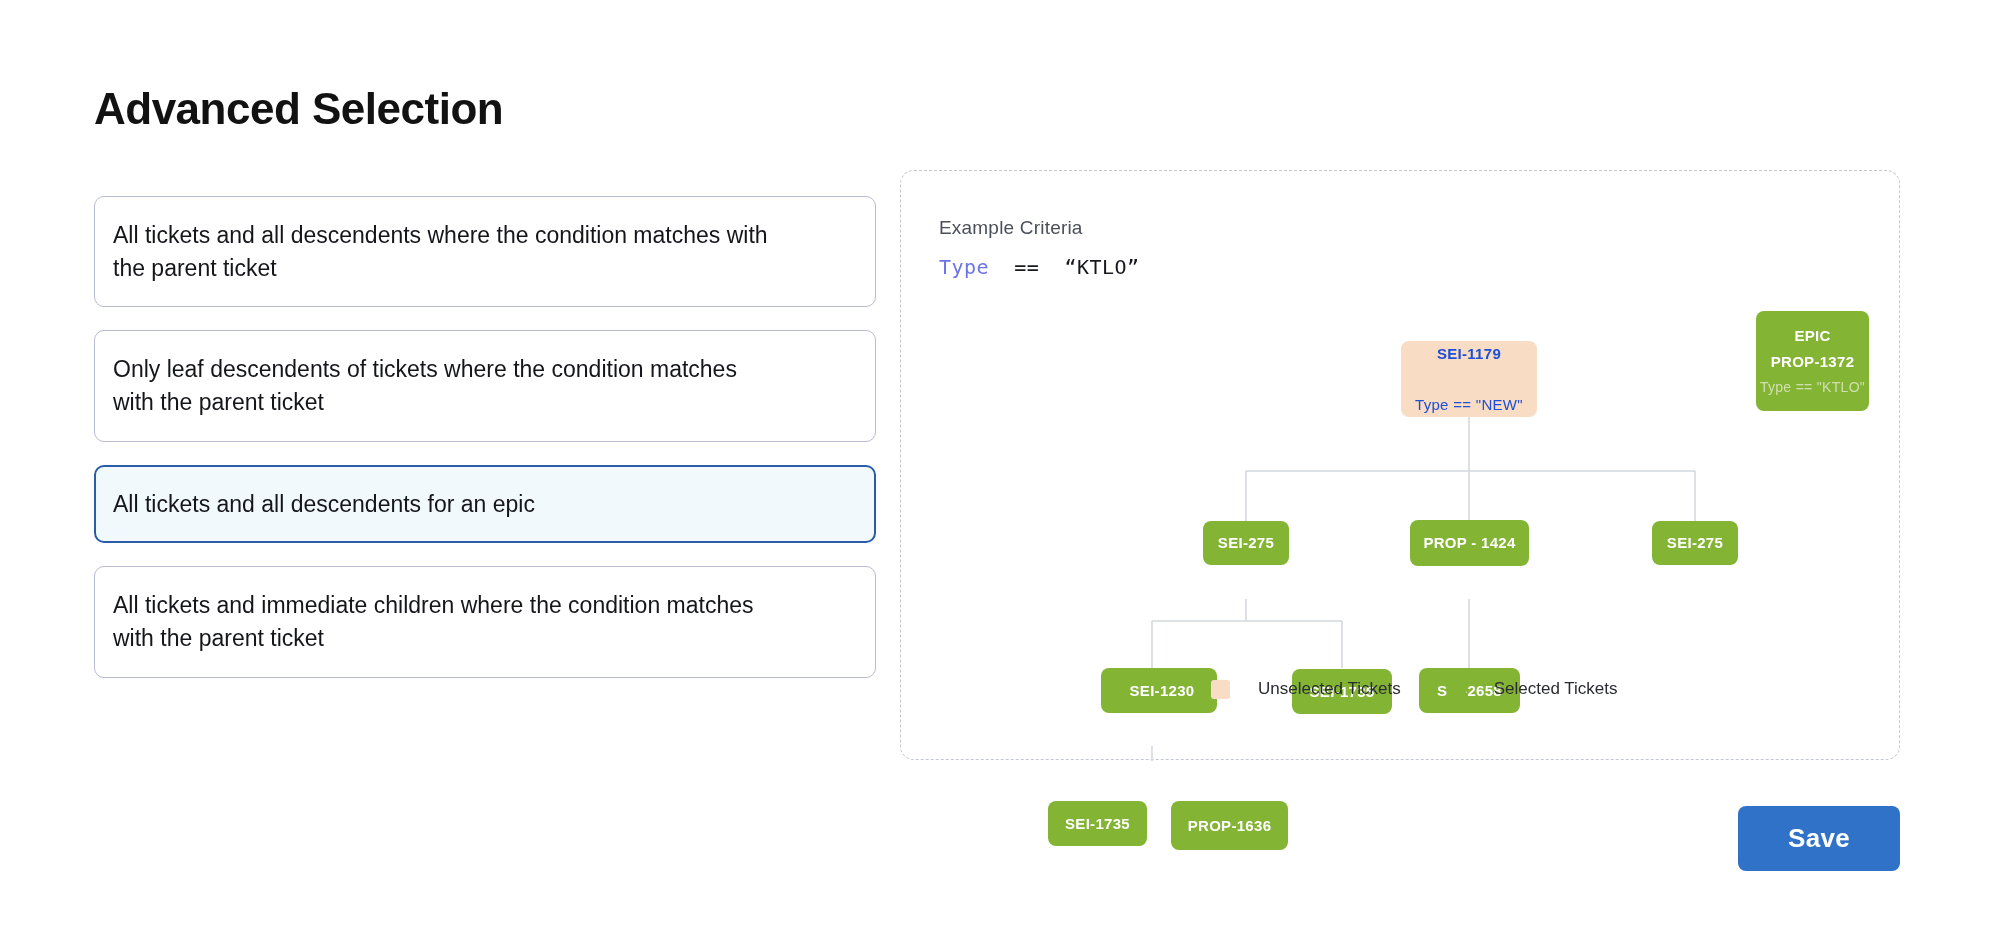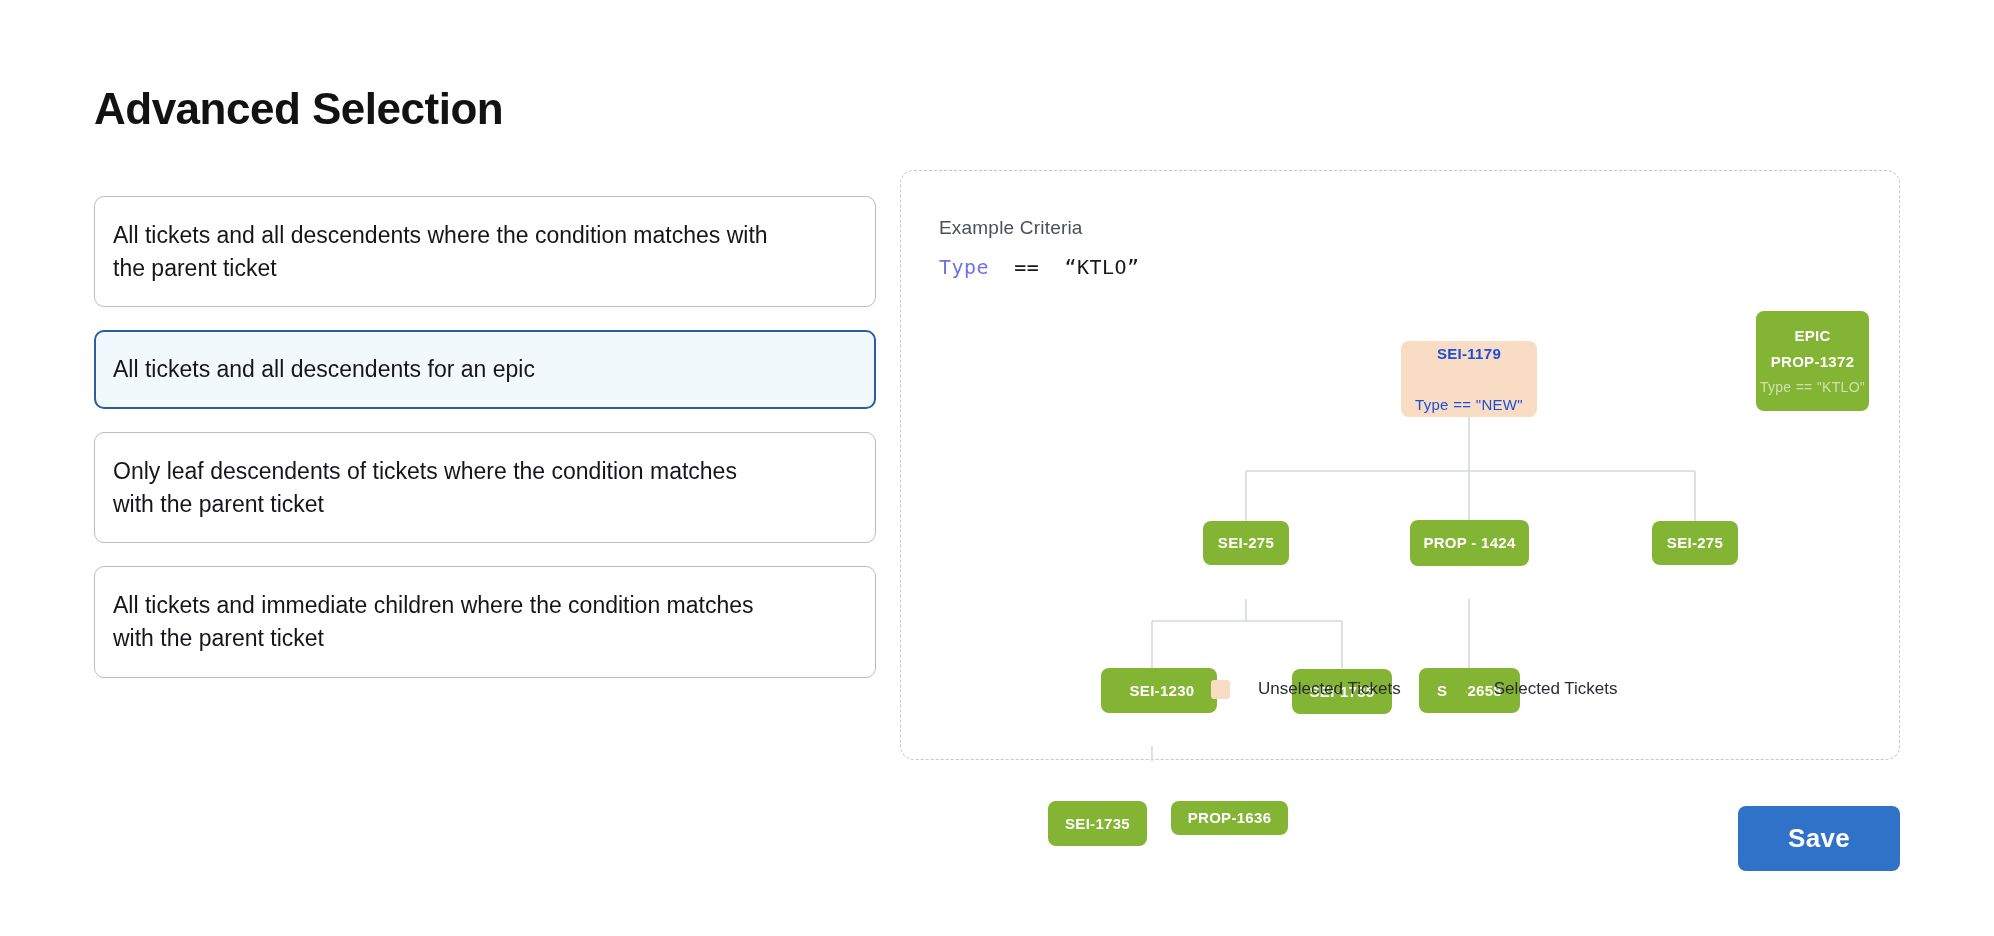--- a/index.html
+++ b/index.html
@@ -159,26 +159,26 @@
 <body>
 
 <h1 class="page-title">Advanced Selection</h1>
 
 <div class="options-col">
 
   <div class="option-card">
     <span class="otext">All tickets and all descendents where the condition matches with the parent ticket</span>
   </div>
 
+  <div class="option-card">
+    <span class="otext">Only leaf descendents of tickets where the condition matches with the parent ticket</span>
+  </div>
+
   <div class="option-card selected one-line">
     <span class="otext">All tickets and all descendents for an epic</span>
-  </div>
-
-  <div class="option-card">
-    <span class="otext">Only leaf descendents of tickets where the condition matches with the parent ticket</span>
   </div>
 
   <div class="option-card">
     <span class="otext">All tickets and immediate children where the condition matches with the parent ticket</span>
   </div>
 
 </div>
 
 <div class="diagram-panel">
 
@@ -242,21 +242,21 @@
   </div>
 
   <div class="node green" style="left:518px; top:497px; width:101px; height:45px;">
     <span class="ln1">SEI-2658</span>
   </div>
 
   <div class="node green" style="left:147px; top:630px; width:99px; height:45px;">
     <span class="ln1">SEI-1735</span>
   </div>
 
-  <div class="node green" style="left:270px; top:630px; width:117px; height:34px;">
+  <div class="node green" style="left:270px; top:630px; width:117px; height:49px;">
     <span class="ln1">PROP-1636</span>
   </div>
 
   <div class="legend">
     <div class="legend-item">
       <span class="swatch peach"></span>
       <span class="legend-text">Unselected Tickets</span>
     </div>
     <div class="legend-item">
       <span class="swatch green"></span>

